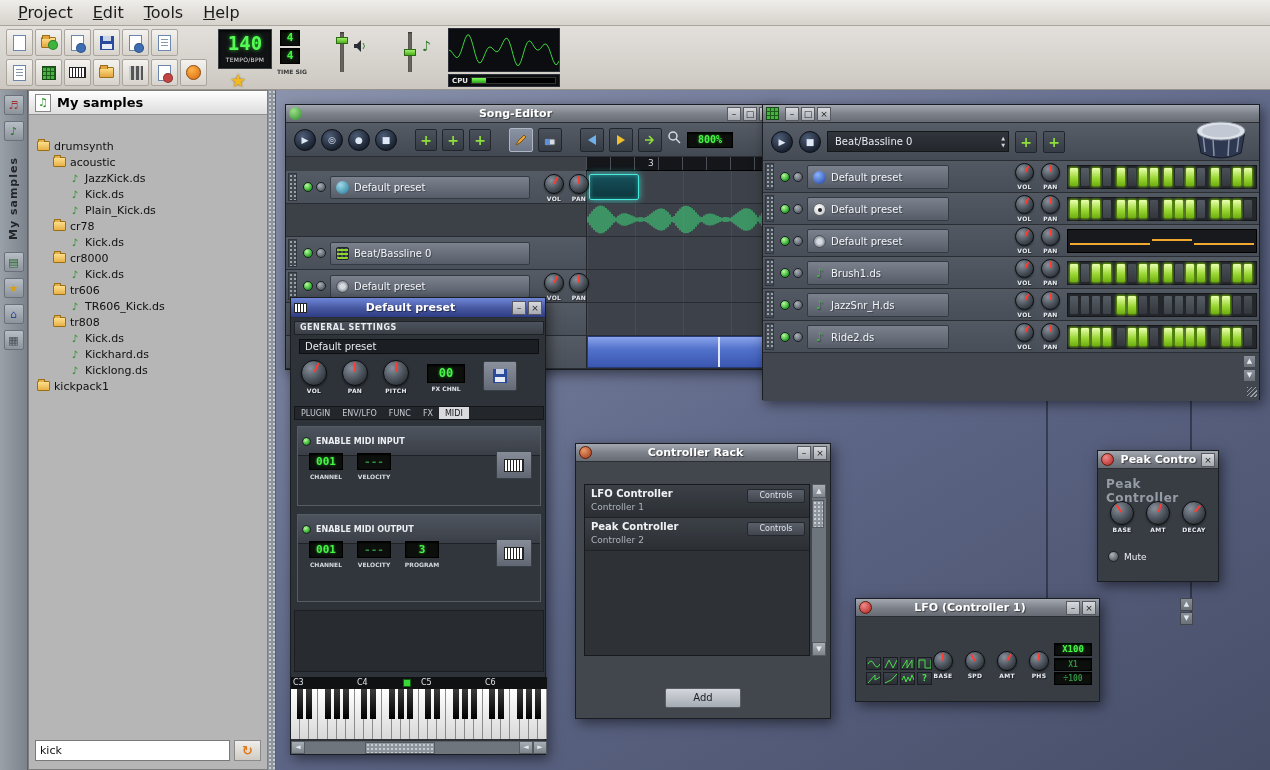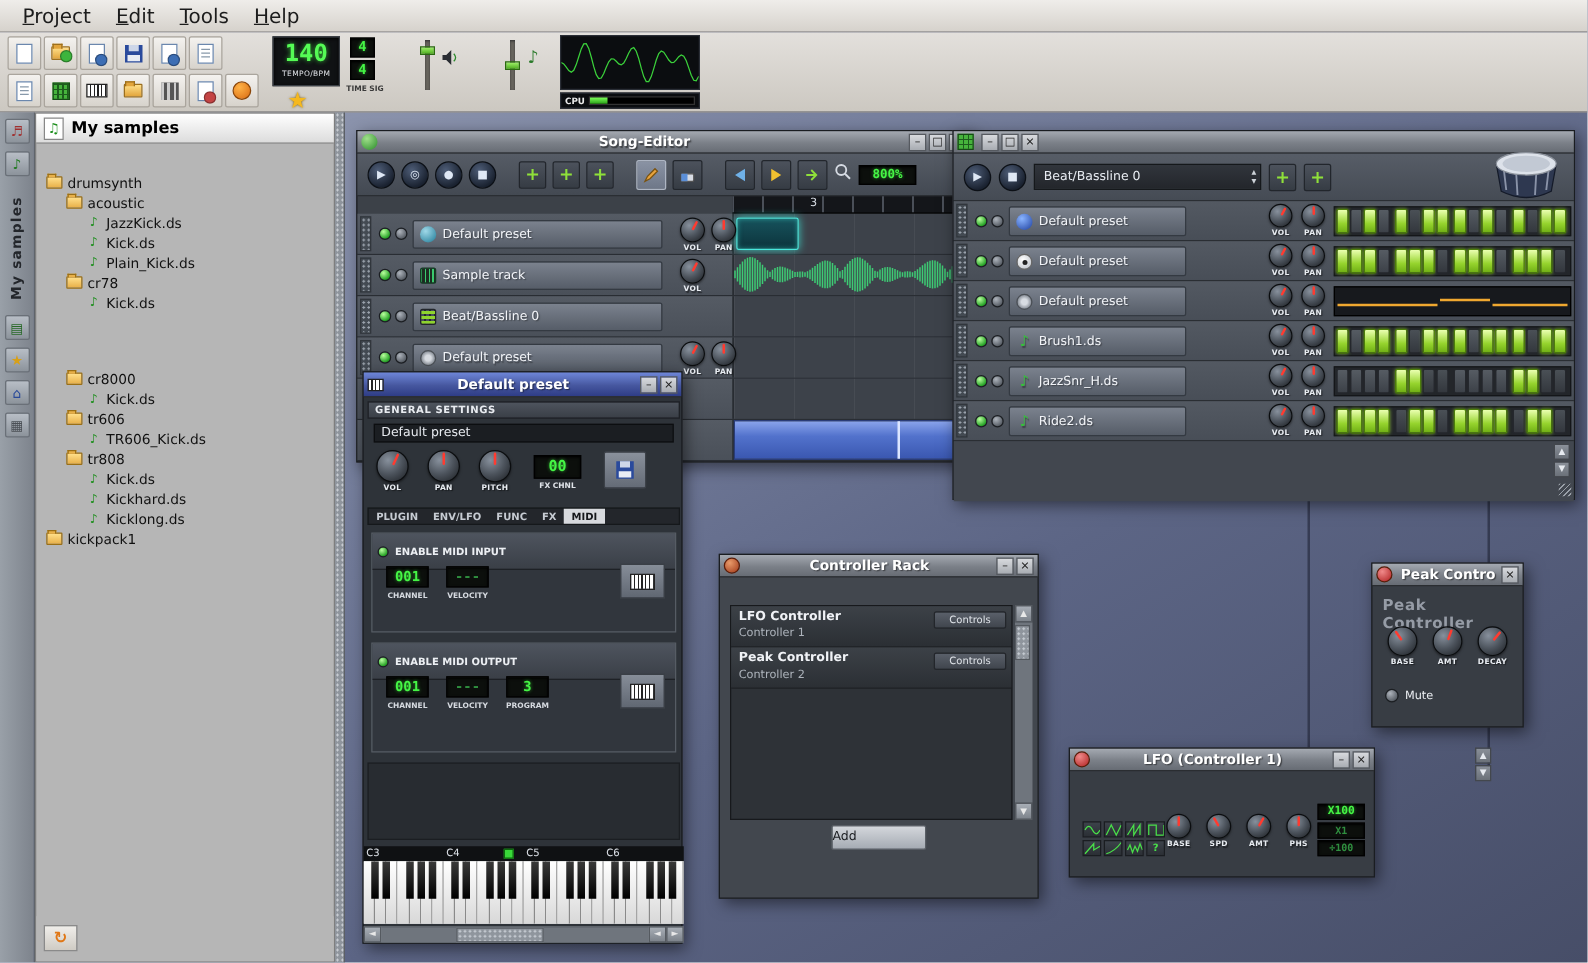--- a/index.html
+++ b/index.html
@@ -144,21 +144,21 @@
 #bb-resize{position:absolute;right:2px;bottom:2px;width:10px;height:10px;background:repeating-linear-gradient(135deg,#9aa0a8 0 1px,transparent 1px 3px)}
 
 
 #win-inst{left:290px;top:297px;width:256px;height:458px;z-index:3;background:#2e3339}
 #inst-gs{position:absolute;left:3px;top:23px;width:250px;height:14px;background:linear-gradient(#4e545e,#3a3f47);border:1px solid #1e2126;color:#e8ebf0;font-size:8px;font-weight:bold;line-height:12px;padding-left:5px;letter-spacing:.5px}
 #inst-name{position:absolute;left:8px;top:41px;width:240px;height:15px;background:#1b1e22;border:1px solid #0c0e10;color:#e6e9ee;font-size:10px;line-height:13px;padding-left:5px}
 #fx-lcd{position:absolute;left:136px;top:66px;width:38px;height:19px;font-size:12px;line-height:17px}
 #fx-label{position:absolute;left:130px;top:87px;width:50px;text-align:center;font-size:6px;color:#dfe3e8;font-weight:bold}
 #save-btn{position:absolute;left:192px;top:63px;width:34px;height:30px;background:linear-gradient(#8a919c,#646b76);border:1px solid #3c4148;border-radius:2px;display:flex;align-items:center;justify-content:center}
 #inst-tabs{position:absolute;left:3px;top:108px;width:250px;height:14px;background:#23262b;border:1px solid #15181b;display:flex}
-.tab{font-size:8px;font-weight:bold;color:#c6cbd2;padding:2px 6px;line-height:10px}
+.tab{font-size:8px;font-weight:normal;color:#c6cbd2;padding:2px 6px;line-height:10px}
 .tab.active{background:#d8dade;color:#16181b}
 .gbox{position:absolute;left:6px;width:244px;background:#31363d;border:1px solid #565c64}
 .ghead{height:29px;background:linear-gradient(#4e545e,#3a3f47);border-bottom:1px solid #1e2126;display:flex;align-items:center;gap:5px;padding-left:4px;font-size:8px;font-weight:bold;color:#eceff3}
 .ghead .led{width:9px;height:9px}
 #gb-in{top:128px;height:80px}
 #gb-out{top:216px;height:88px}
 .mfield{position:absolute;top:26px;width:44px;text-align:center}
 .mfield .lcd{width:34px;height:17px;font-size:11px;line-height:15px;margin:0 auto}
 .mfield .mlabel{font-size:6px;color:#d6dae0;font-weight:bold;margin-top:3px}
 .midibtn{position:absolute;right:8px;top:24px;width:36px;height:28px;background:linear-gradient(#868d98,#606772);border:1px solid #3a3f46;display:flex;align-items:center;justify-content:center}
@@ -179,21 +179,21 @@
 #win-rack{left:575px;top:443px;width:256px;height:276px;z-index:3;background:#42474e}
 #rack-list{position:absolute;left:8px;top:40px;width:226px;height:172px;background:#2e3237;border:1px solid #17191c}
 .rk-item{position:relative;height:33px;background:linear-gradient(#3c4147,#2b2f34);border-bottom:1px solid #1e2125}
 .rk-name{position:absolute;left:6px;top:3px;font-size:10px;font-weight:bold;color:#f0f2f6}
 .rk-sub{position:absolute;left:6px;top:17px;font-size:9px;color:#aeb4bc}
 .rk-btn{position:absolute;right:4px;top:4px;width:58px;height:14px;background:linear-gradient(#5a606a,#40454d);border:1px solid #23262b;border-radius:2px;color:#dfe3e8;font-size:8px;text-align:center;line-height:12px}
 #rack-scroll{position:absolute;left:236px;top:40px;width:14px;height:172px;display:flex;flex-direction:column}
 .sb-a{width:14px;height:14px;background:linear-gradient(#a8aeb6,#7d838b);border:1px solid #555a60;font-size:7px;line-height:12px;text-align:center;color:#e8e8e8;flex:none}
 .sb-track{flex:1;position:relative;background:#6f757d}
 .sb-thumb{position:absolute;left:0;top:2px;width:12px;height:28px;background-color:#8f959d;background-image:radial-gradient(#c8cdd4 1px,transparent 1px);background-size:4px 4px;border:1px solid #555a60;display:block}
-#rack-add{position:absolute;left:50%;transform:translateX(-50%);top:216px;width:76px;height:20px;background:linear-gradient(#d4d7dc,#a5abb3);border:1px solid #595e65;border-radius:2px;color:#1c1e22;font-size:10px;text-align:left;line-height:18px}
+#rack-add{position:absolute;left:50%;transform:translateX(-50%);top:244px;width:76px;height:20px;background:linear-gradient(#d4d7dc,#a5abb3);border:1px solid #595e65;border-radius:2px;color:#1c1e22;font-size:10px;text-align:center;line-height:18px}
 
 
 #win-peak{left:1097px;top:450px;width:122px;height:132px;z-index:3;background:#383d44}
 #peak-heading{position:absolute;left:8px;top:26px;font-size:12px;font-weight:bold;color:#969ca6;letter-spacing:.5px}
 #peak-mute{position:absolute;left:10px;top:100px;display:flex;align-items:center;gap:5px;color:#eceff3;font-size:9px}
 
 
 #win-lfo{left:855px;top:598px;width:245px;height:104px;z-index:3;background:#383d44}
 .wbtn{position:absolute;width:15px;height:13px;background:linear-gradient(#3c424a,#2b2f35);border:1px solid #1a1d21;display:flex;align-items:center;justify-content:center;color:#49e049;font-size:8px;font-weight:bold}
 .mult{position:absolute;left:198px;width:38px;height:13px;font-size:8px;line-height:11px}
@@ -336,21 +336,21 @@
         <span>Plain_Kick.ds</span>
       </div>
       <div class="tree-row" style="padding-left: 20px;">
         <span class="tfold"></span>
         <span>cr78</span>
       </div>
       <div class="tree-row" style="padding-left: 36px;">
         <span class="tnote">♪</span>
         <span>Kick.ds</span>
       </div>
-      <div class="tree-row" style="padding-left: 20px; margin-top: 45px;">
+      <div class="tree-row" style="padding-left: 20px;">
         <span class="tfold"></span>
         <span>cr8000</span>
       </div>
       <div class="tree-row" style="padding-left: 36px;">
         <span class="tnote">♪</span>
         <span>Kick.ds</span>
       </div>
       <div class="tree-row" style="padding-left: 20px;">
         <span class="tfold"></span>
         <span>tr606</span>
@@ -374,20 +374,21 @@
       <div class="tree-row" style="padding-left: 36px;">
         <span class="tnote">♪</span>
         <span>Kicklong.ds</span>
       </div>
       <div class="tree-row" style="padding-left: 4px;">
         <span class="tfold"></span>
         <span>kickpack1</span>
       </div>
     </div>
   <div id="search-row">
+    <input id="search-input" value="kick" style="">
     <div id="search-btn">↻</div>
   </div>
 </div>
 <div id="panel-handle"></div>
 
 <div class="window" id="win-song">
   <div class="titlebar">
     <span class="t-icon ic-song"></span>
     <span class="t-title">Song-Editor</span>
     <span class="tb-btn">–</span>
@@ -461,35 +462,20 @@
               <i style="transform: rotate(0deg);"></i>
             </div>
             <div class="klabel">PAN</div>
           </div>
         </div>
         <div class="tl">
           <div class="pat"></div>
         </div>
       </div>
       <div class="strack" style="top: 33px;">
-        <div class="ctrl">
-          <div class="grip"></div>
-          <span class="led on" style="position: absolute; left: 17px; top: 11px;"></span>
-          <span class="led off" style="position: absolute; left: 30px; top: 11px;"></span>
-          <div class="tname">
-            <span class="tico sample"></span>
-            <span>Sample track</span>
-          </div>
-          <div class="knobwrap" style="left: 258px; top: 3px;">
-            <div class="knob" style="width: 20px; height: 20px;">
-              <i style="transform: rotate(28deg);"></i>
-            </div>
-            <div class="klabel">VOL</div>
-          </div>
-        </div>
         <div class="tl"><svg width="189" height="31">
             <path d="M1 12.4L1 18.6M3 9.8L3 21.2M5 7.3L5 23.7M7 5.1L7 25.9M9 3.3L9 27.7M11 2.2L11 28.8M13 1.6L13 29.4M15 1.8L15 29.2M17 2.6L17 28.4M19 3.9L19 27.1M21 5.7L21 25.3M23 7.8L23 23.2M25 10.0L25 21.0M27 12.2L27 18.8M29 13.4L29 17.6M31 11.7L31 19.3M33 10.4L33 20.6M35 9.5L35 21.5M37 9.2L37 21.8M39 9.3L39 21.7M41 9.9L41 21.1M43 10.7L43 20.3M45 11.6L45 19.4M47 12.6L47 18.4M49 13.5L49 17.5M51 13.4L51 17.6M53 13.1L53 17.9M55 13.2L55 17.8M57 13.7L57 17.3M59 12.9L59 18.1M61 11.7L61 19.3M63 10.2L63 20.8M65 8.7L65 22.3M67 7.2L67 23.8M69 5.9L69 25.1M71 4.9L71 26.1M73 4.4L73 26.6M75 4.5L75 26.5M77 5.1L77 25.9M79 6.4L79 24.6M81 8.1L81 22.9M83 10.4L83 20.6M85 12.9L85 18.1M87 12.0L87 19.0M89 9.3L89 21.7M91 6.9L91 24.1M93 4.7L93 26.3M95 3.1L95 27.9M97 2.1L97 28.9M99 1.7L99 29.3M101 2.0L101 29.0M103 2.9L103 28.1M105 4.3L105 26.7M107 6.1L107 24.9M109 8.2L109 22.8M111 10.4L111 20.6M113 12.6L113 18.4M115 13.1L115 17.9M117 11.5L117 19.5M119 10.3L119 20.7M121 9.7L121 21.3M123 9.5L123 21.5M125 9.7L125 21.3M127 10.3L127 20.7M129 11.2L129 19.8M131 12.1L131 18.9M133 13.1L133 17.9M135 13.7L135 17.3M137 13.1L137 17.9M139 13.0L139 18.0M141 13.2L141 17.8M143 13.7L143 17.3M145 12.7L145 18.3M147 11.3L147 19.7M149 9.8L149 21.2M151 8.2L151 22.8M153 6.7L153 24.3M155 5.4L155 25.6M157 4.6L157 26.4M159 4.2L159 26.8M161 4.4L161 26.6M163 5.1L163 25.9M165 6.5L165 24.5M167 8.4L167 22.6M169 10.7L169 20.3M171 13.3L171 17.7M173 11.6L173 19.4M175 8.9L175 22.1M177 6.5L177 24.5M179 4.5L179 26.5M181 3.0L181 28.0M183 2.0L183 29.0M185 1.8L185 29.2M187 2.2L187 28.8" stroke="#3ecb74" stroke-width="1.2" fill="none"></path>
           </svg></div>
       </div>
       <div class="strack" style="top: 66px;">
         <div class="ctrl">
           <div class="grip"></div>
           <span class="led on" style="position: absolute; left: 17px; top: 11px;"></span>
           <span class="led off" style="position: absolute; left: 30px; top: 11px;"></span>
           <div class="tname">

